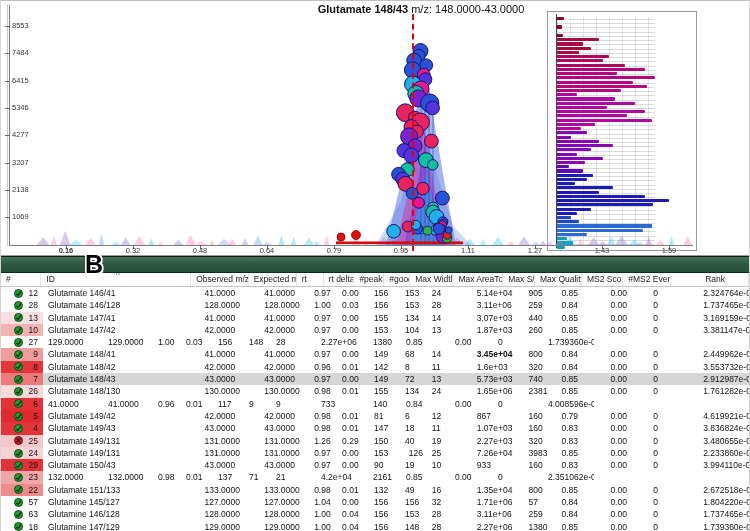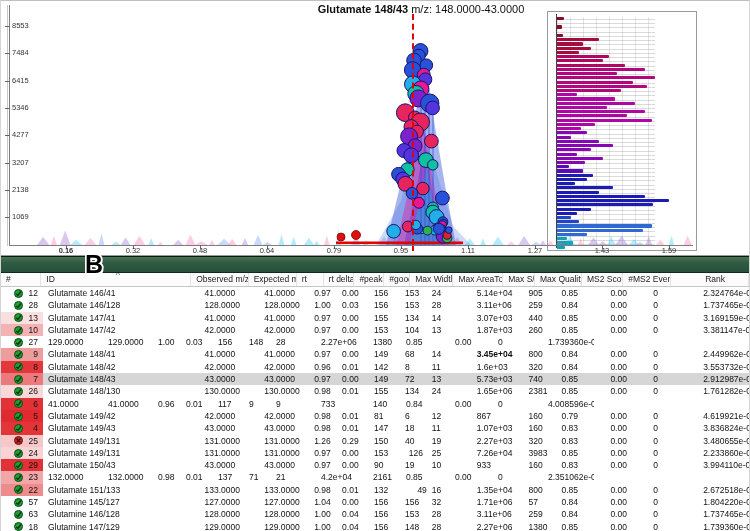--- a/index.html
+++ b/index.html
@@ -683,21 +683,21 @@
               <path d="M2.3 4.9 L4 6.4 L6.9 2.5" stroke="#06300c" stroke-width="1.3" fill="none"></path>
             </svg>
             <span class="num">22</span>
           </div>
           <div class="td" style="width: 157px;">Glutamate 151/133</div>
           <div class="td" style="width: 60px;">133.0000</div>
           <div class="td" style="width: 50px;">133.0000</div>
           <div class="td" style="width: 28px;">0.98</div>
           <div class="td" style="width: 32px;">0.01</div>
           <div class="td" style="width: 31px;">132</div>
-          <div class="td" style="width: 27px; text-align: right;">49</div>
+          <div class="td" style="width: 27px;">49</div>
           <div class="td" style="width: 45px;">16</div>
           <div class="td" style="width: 52px;">1.35e+04</div>
           <div class="td" style="width: 33px;">800</div>
           <div class="td" style="width: 49px;">0.85</div>
           <div class="td" style="width: 43px;">0.00</div>
           <div class="td" style="width: 50px;">0</div>
           <div class="td" style="width: 51px;">2.672518e-02</div>
         </div>
         <div class="tr">
           <div class="td numcell" style="width: 42px;">

